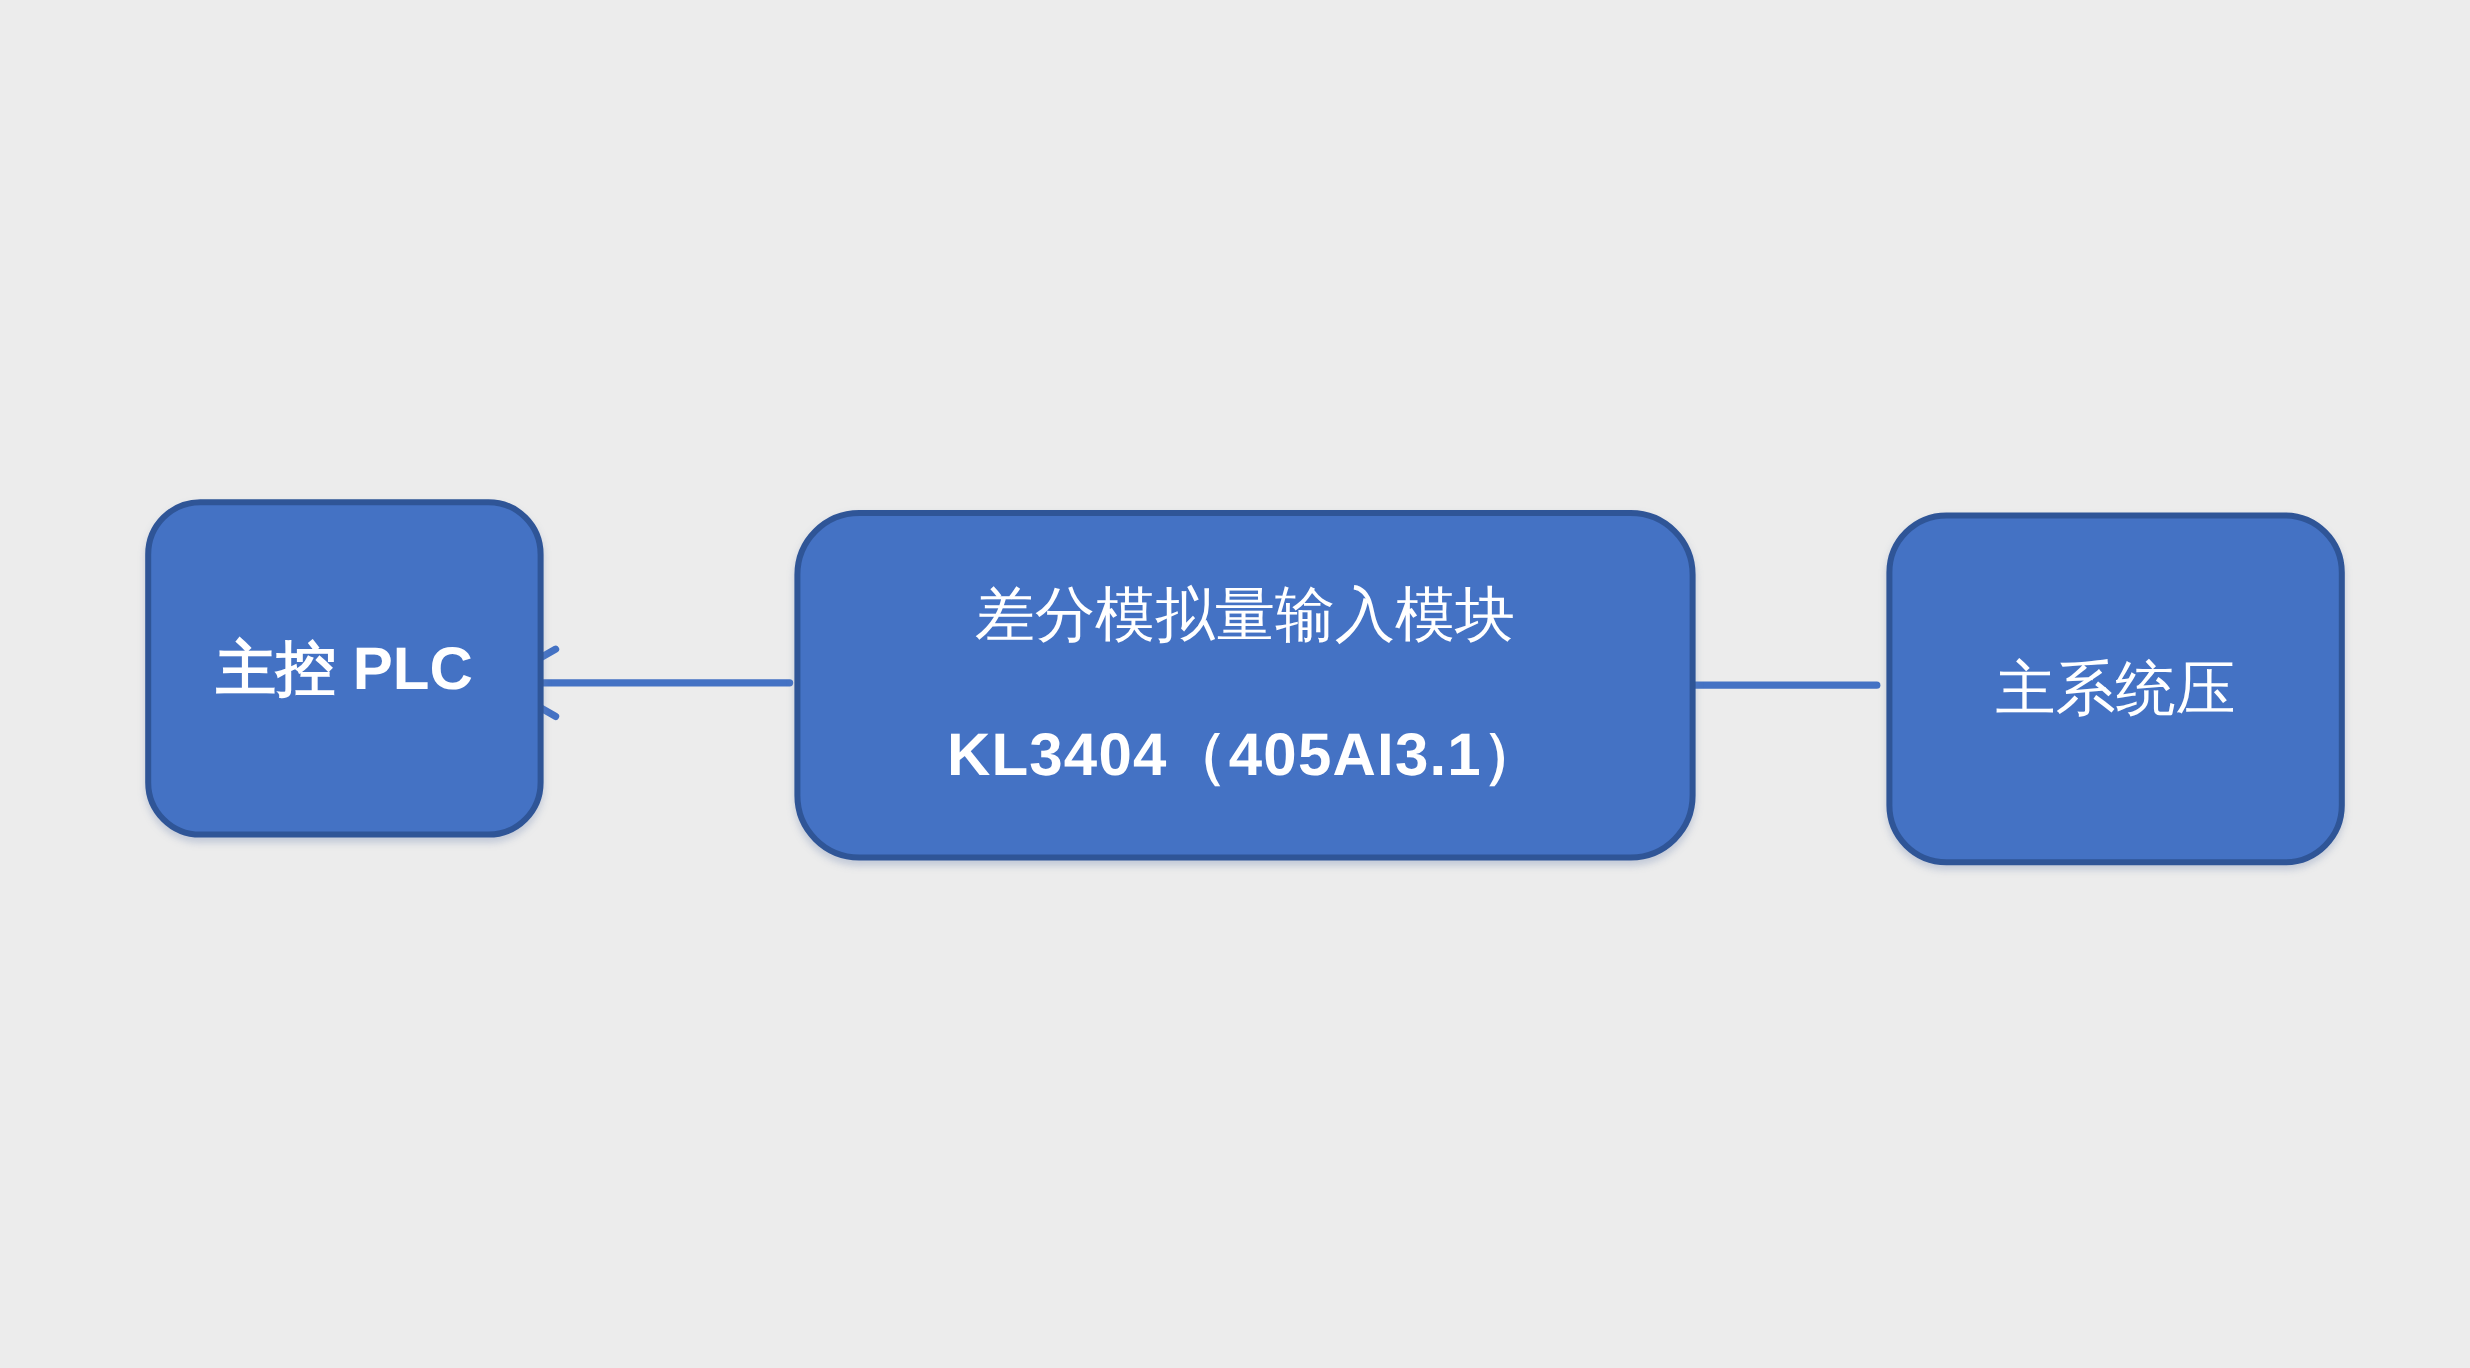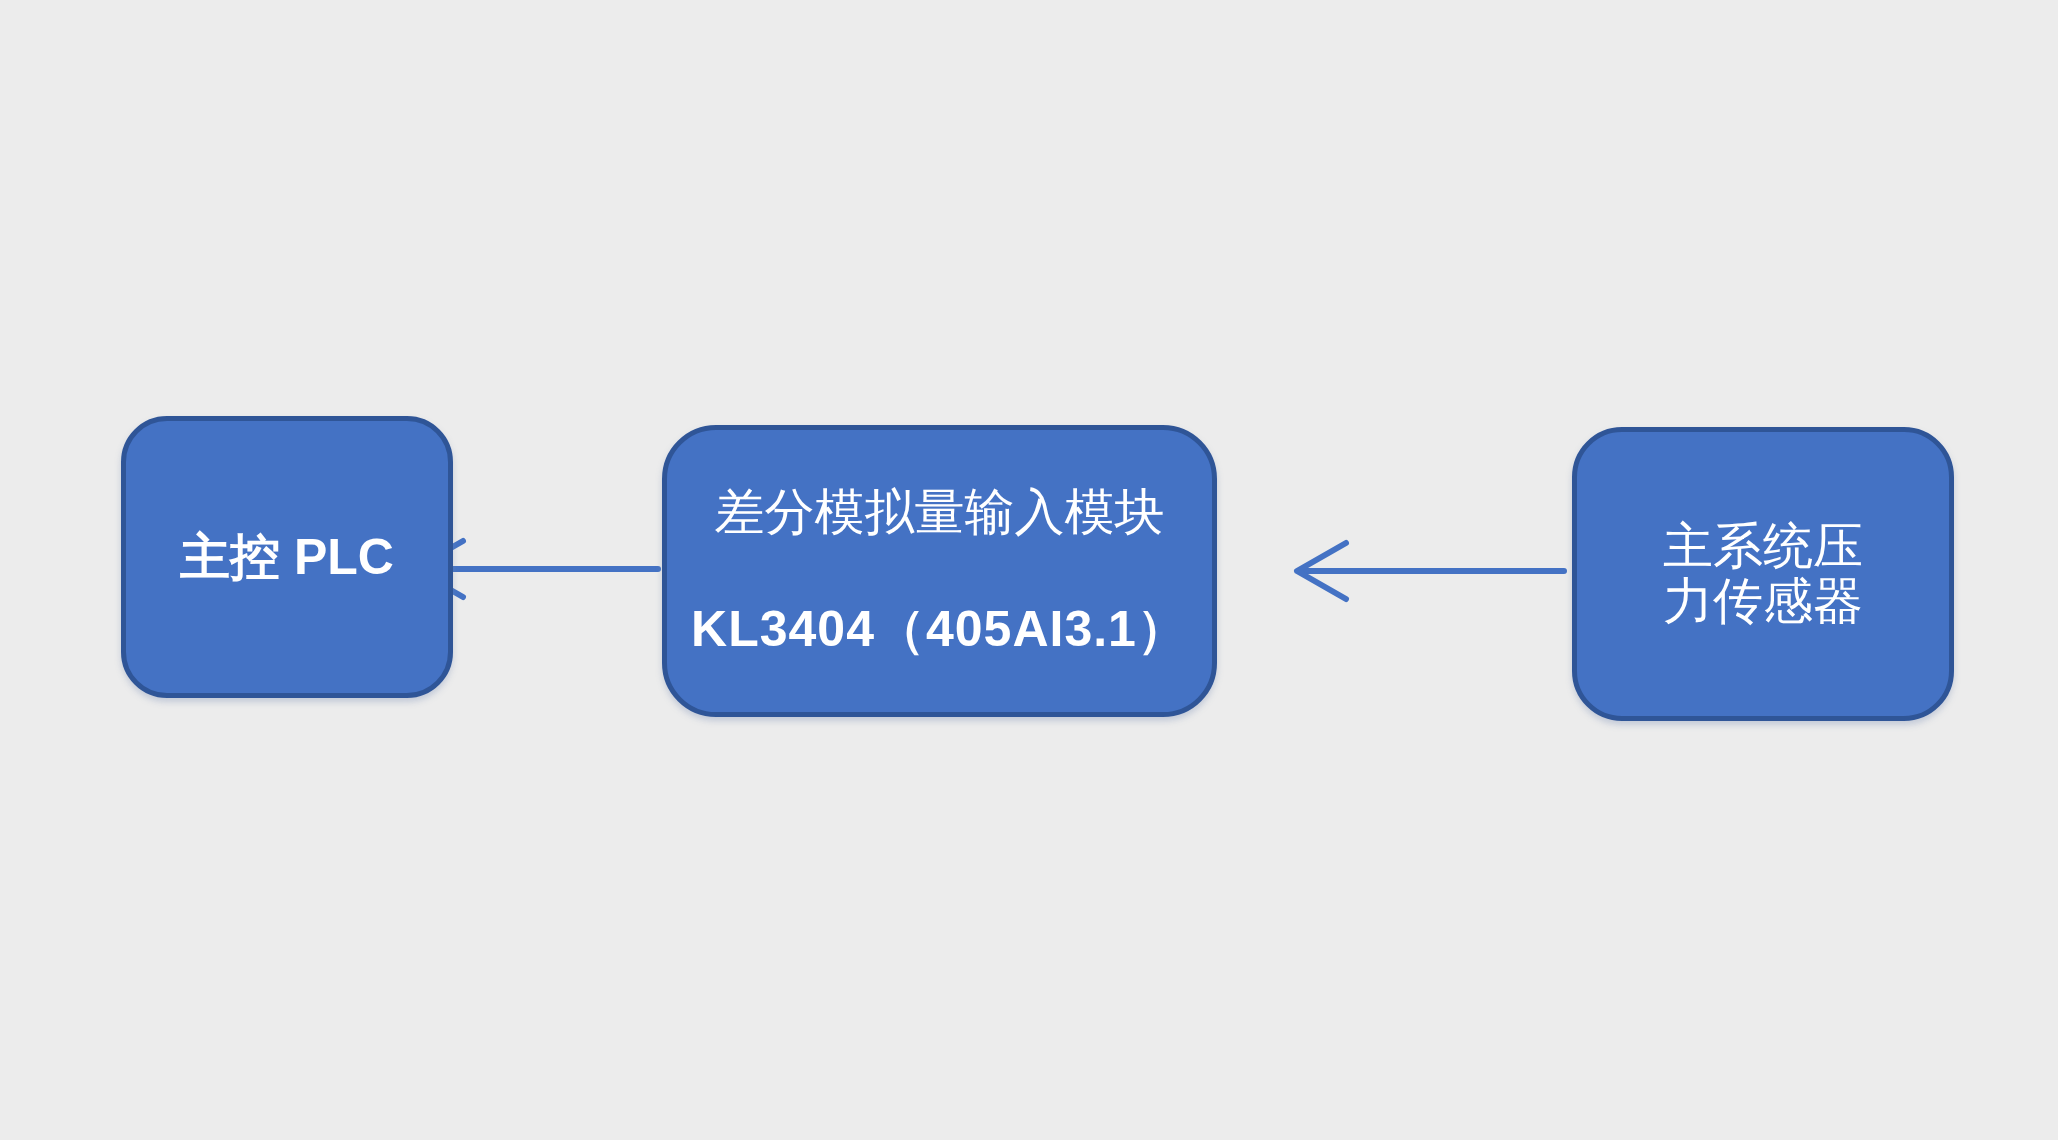--- a/index.html
+++ b/index.html
@@ -44,21 +44,21 @@
     top: 416px;
     width: 332px;
     height: 282px;
     border-radius: 46px;
     margin-left: 39px;
   }
   #node-main-plc .line { font-weight: bold; }
   #node-analog-module {
     left: 662px;
     top: 425px;
-    width: 555px;
+    width: 751px;
     height: 292px;
     border-radius: 54px;
     row-gap: 62px;
   }
   #node-pressure-sensor {
     left: 1572px;
     top: 427px;
     width: 382px;
     height: 294px;
     border-radius: 50px;
@@ -99,16 +99,15 @@
     <div class="line">主控 PLC</div>
   </div>
 
   <div class="node" id="node-analog-module">
     <div class="line">差分模拟量输入模块</div>
     <div class="line latin">KL3404（405AI3.1）</div>
   </div>
 
   <div class="node" id="node-pressure-sensor">
     <div class="line">主系统压</div>
-    <div class="line">力传感器</div>
   </div>
 
 </div>
 
 </body></html>

